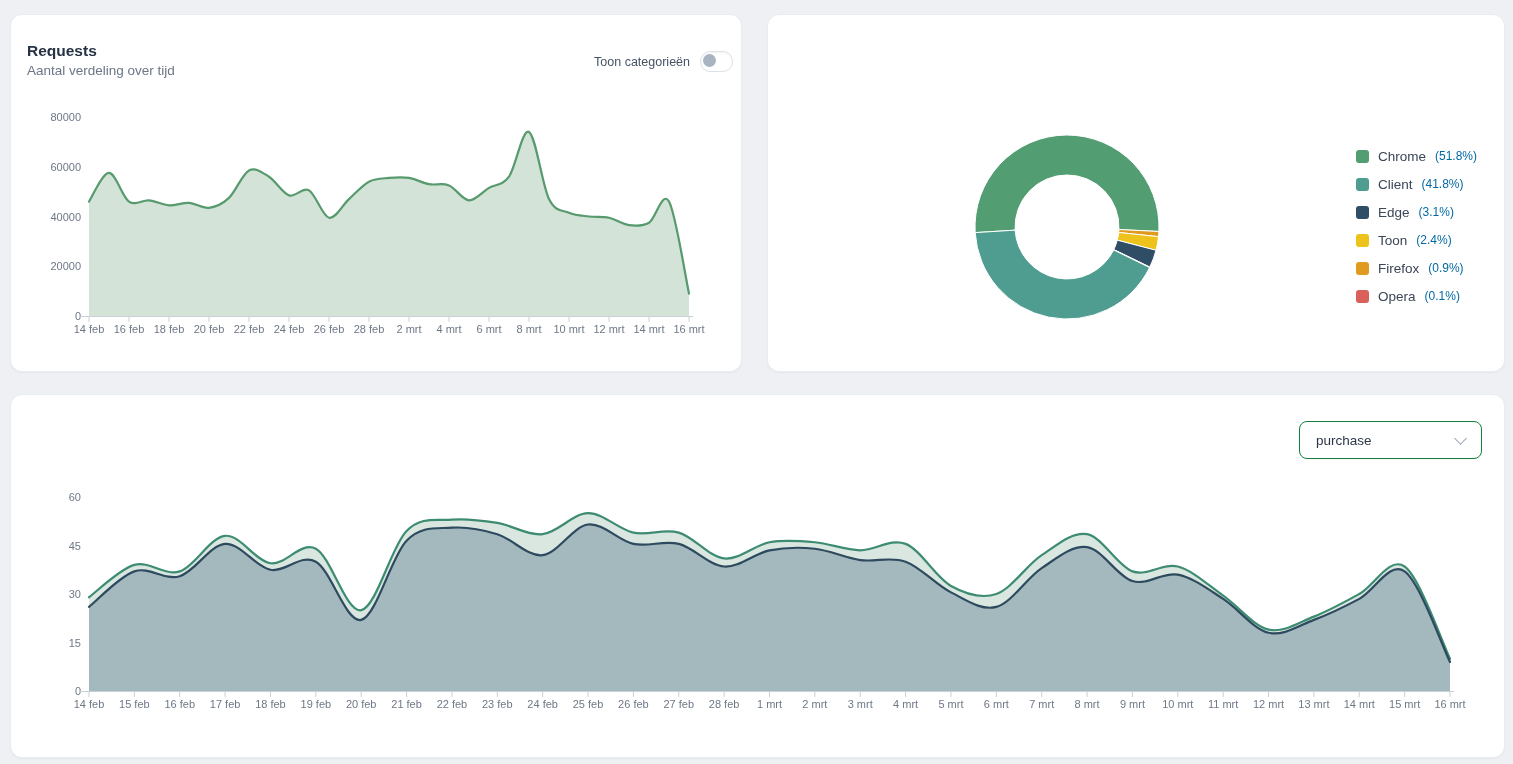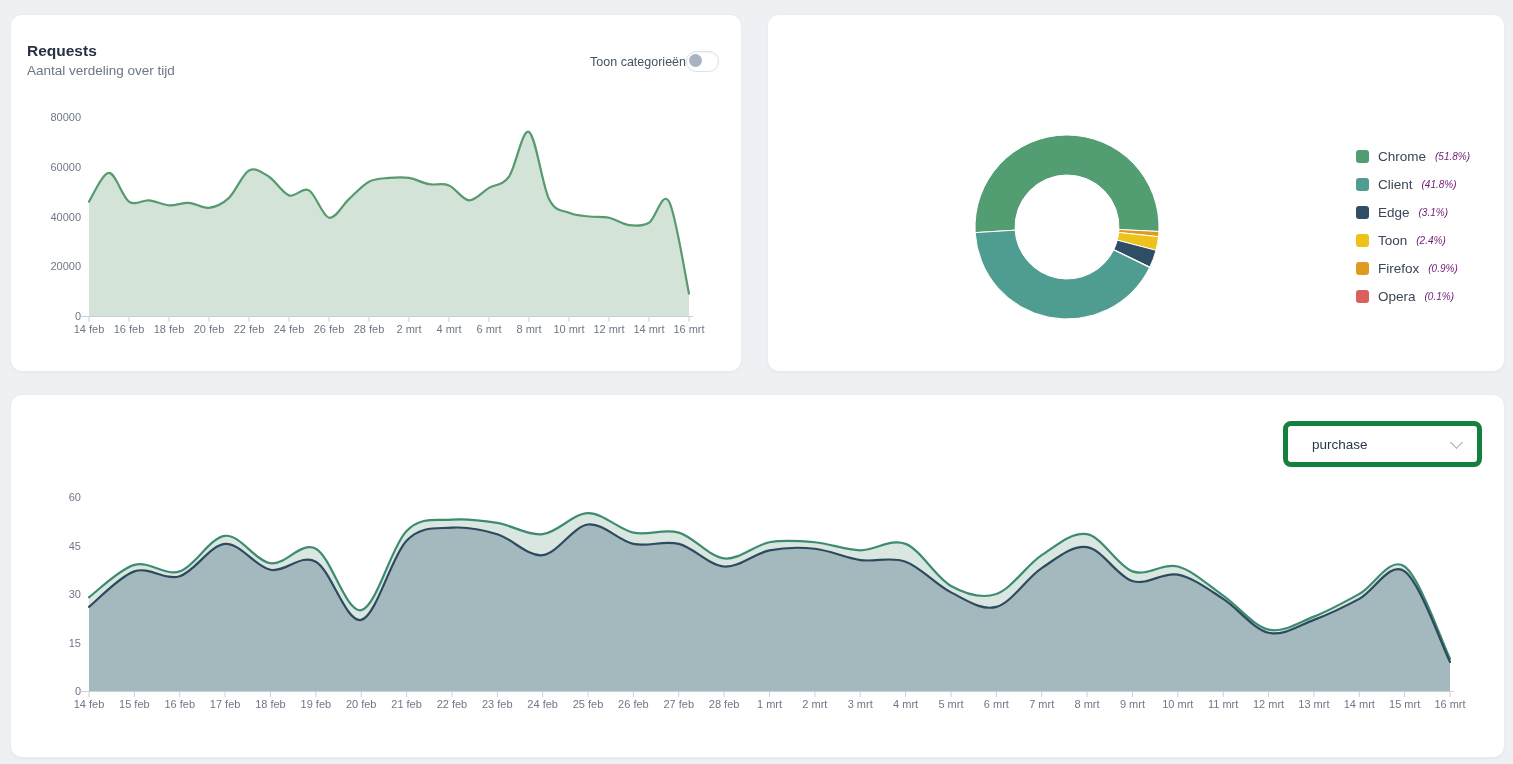--- a/index.html
+++ b/index.html
@@ -9,36 +9,36 @@
   #card-requests{left:10px;top:14px;width:730px;height:356px;}
   #card-browser{left:767px;top:14px;width:736px;height:356px;}
   #card-server{left:10px;top:394px;width:1493px;height:362px;}
   .card-header{position:absolute;left:16px;top:26px;}
   #card-browser .card-header{left:24px;}
   .card-title{font-size:15.5px;font-weight:700;color:#263244;line-height:19px;}
   .card-subtitle{font-size:13.5px;color:#6b7686;margin-top:3px;}
   svg{position:absolute;left:0;top:0;display:block;}
   svg text{font-family:"Liberation Sans",sans-serif;font-size:11px;fill:#6e7887;}
   
-  .toggle-row{position:absolute;right:22px;top:36px;display:flex;align-items:center;}
+  .toggle-row{position:absolute;right:8px;top:36px;display:flex;align-items:center;gap:10px;}
   .toggle-label{font-size:12.5px;color:#465364;}
   .switch{width:31px;height:19px;border-radius:10px;background:#ffffff;border:1px solid #dde2e9;
     position:relative;box-shadow:inset 0 1px 2px rgba(16,24,40,.05);cursor:pointer;}
   .switch .knob{position:absolute;left:2px;top:2px;width:13px;height:13px;border-radius:50%;
     background:#a9b4c3;}
   
   .legend{position:absolute;left:588px;top:132px;display:flex;flex-direction:column;}
   .legend-item{display:flex;align-items:center;gap:9px;height:18px;margin-bottom:10px;cursor:pointer;}
   .legend-swatch{width:13px;height:13px;border-radius:3px;flex:0 0 auto;}
   .legend-label{font-size:13.5px;color:#3a4556;}
-  .legend-pct{font-size:10px;color:#701a75;font-style:italic;}
+  .legend-pct{font-size:12px;color:#0369a1;}
   
   .dropdown{position:absolute;right:22px;top:26px;width:181px;height:36px;background:#fff;
-    border:5px solid #15803d;border-radius:8px;display:flex;align-items:center;cursor:pointer;
-    box-shadow:0 1px 1px rgba(16,24,40,.03);padding-left:8px;}
+    border:1px solid #15803d;border-radius:8px;display:flex;align-items:center;cursor:pointer;
+    box-shadow:0 1px 1px rgba(16,24,40,.03);}
   .dropdown-value{font-size:13.5px;color:#2b3648;padding-left:16px;flex:1;}
   .chev{width:8px;height:8px;border-right:1.6px solid #9aa3b2;border-bottom:1.6px solid #9aa3b2;
     transform:rotate(45deg);margin-right:16px;margin-top:-4px;}
 </style>
 </head>
 <body>
 
 <div class="card" id="card-requests">
   <div class="card-header">
     <div class="card-title">Requests</div>

